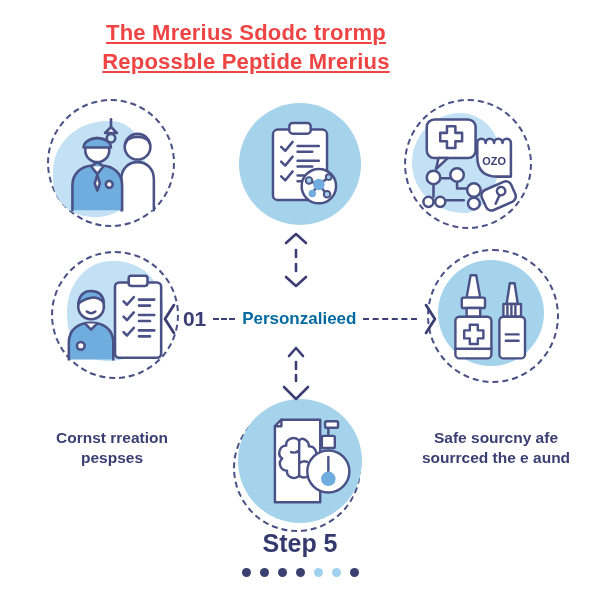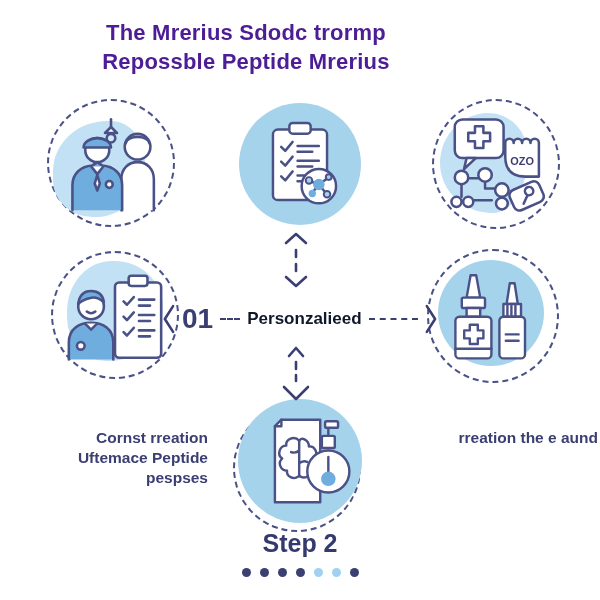--- a/index.html
+++ b/index.html
@@ -2,38 +2,38 @@
 <html><head>
 <meta charset="utf-8">
 <style>
   html,body{margin:0;padding:0;background:#fff;}
   .canvas{
     position:relative;width:600px;height:600px;background:#ffffff;overflow:hidden;
     font-family:"Liberation Sans",sans-serif;color:#3a3e72;
   }
   
   .title{position:absolute;top:18px;left:0;width:492px;text-align:center;
-    font-size:22px;font-weight:700;line-height:1.32;letter-spacing:.2px;color:#4c1d95;}
+    font-size:22px;font-weight:700;line-height:1.32;letter-spacing:.2px;color:#ef4444;text-decoration:underline;}
   
   .circle{position:absolute;border-radius:50%;}
   .dashed{border:2px dashed #4a5186;}
   .solid{background:#a6d3ec;}
   .blob{position:absolute;background:#c2e1f4;}
   .icon-wrap{position:absolute;inset:0;display:flex;align-items:center;justify-content:center;}
   .icon-wrap svg{display:block;}
   
   .flow-row{position:absolute;top:295px;left:163px;width:274px;height:48px;
     display:flex;align-items:center;justify-content:center;gap:7px;}
-  .step-num{font-size:28px;font-weight:700;color:#3a3e72;}
+  .step-num{font-size:21px;font-weight:700;color:#3a3e72;}
   .dash-line{border-top:2.4px dashed #3a3e72;height:0;}
   .dash-s{width:22px;}
   .dash-l{width:54px;}
-  .flow-label{font-size:17px;font-weight:700;text-align:left;line-height:1.18;color:#0f172a;}
-  
-  .caption{position:absolute;text-align:right;font-size:15.5px;font-weight:700;
+  .flow-label{font-size:17px;font-weight:700;text-align:left;line-height:1.18;color:#0369a1;}
+  
+  .caption{position:absolute;text-align:center;font-size:15.5px;font-weight:700;
     line-height:1.3;color:#3a3e72;}
   .cap-left{top:428px;left:16px;width:192px;}
   .cap-right{top:428px;left:394px;width:204px;}
   
   .step-label{position:absolute;top:529px;left:0;width:600px;text-align:center;
     font-size:25px;font-weight:700;color:#343a6e;}
   .dots{position:absolute;top:568px;left:0;width:600px;display:flex;
     justify-content:center;gap:9px;}
   .dot{width:9px;height:9px;border-radius:50%;}
   .dot.dark{background:#3a4070;}
@@ -89,21 +89,21 @@
         <path class="st" d="M84 86 l-11 -4 M84 86 l-8 10 M84 86 l9 11 M84 86 l11 -8"></path>
         <circle cx="84" cy="86" r="7" fill="#6fadde"></circle>
         <circle cx="72" cy="81" r="4" fill="#a6d3ec" stroke="#4a5186" stroke-width="2.4"></circle>
         <circle cx="76" cy="97" r="4.5" fill="#6fadde"></circle>
         <circle cx="94" cy="98" r="4" fill="#a6d3ec" stroke="#4a5186" stroke-width="2.4"></circle>
         <circle cx="96" cy="77" r="3.5" fill="#a6d3ec" stroke="#4a5186" stroke-width="2.4"></circle>
       </svg>
     </div>
   </div>
 
-  <div class="circle dashed" style="left:432px;top:99px;width:124px;height:126px;">
+  <div class="circle dashed" style="left:404px;top:99px;width:124px;height:126px;">
     <div class="blob" style="left:6px;top:12px;width:88px;height:100px;border-radius:55% 45% 40% 60%/50% 42% 58% 50%;"></div>
     <div class="icon-wrap">
       <svg width="106" height="106" viewBox="0 0 126 126">
         <rect class="sf" x="14" y="10" width="58" height="46" rx="9"></rect>
         <path class="sf" d="M28 56 l-3 13 l14 -13 z"></path>
         <path class="sf" d="M38 18 h10 v8 h8 v10 h-8 v8 h-10 v-8 h-8 v-10 h8 z"></path>
         <path class="sf" d="M74 38 a5 5 0 0 1 10 0 a5 5 0 0 1 10 0 a5 5 0 0 1 10 0 a5 5 0 0 1 10 0 v40 h-16 q-24 0 -24 -24 z"></path>
         <text x="94" y="64" text-anchor="middle" font-size="13" font-weight="bold" fill="#3a3e72" font-family="Liberation Sans, sans-serif">OZO</text>
         <path class="st" d="M28 80 h16 M22 88 v14 M50 82 v10 h18 M30 106 h28"></path>
         <circle class="sf" cx="22" cy="79" r="8"></circle>
@@ -206,29 +206,29 @@
   <div class="arrow" style="left:281px;top:345px;">
     <svg width="30" height="56" viewBox="0 0 30 56">
       <path d="M8 11 L15 3 L22 11" fill="none" stroke="#3a3e72" stroke-width="2.6" stroke-linecap="round" stroke-linejoin="round"></path>
       <path d="M15 17 v7 M15 30 v6" stroke="#3a3e72" stroke-width="2.6" stroke-linecap="round"></path>
       <path d="M3 42 L15 54 L27 42" fill="none" stroke="#3a3e72" stroke-width="2.6" stroke-linecap="round" stroke-linejoin="round"></path>
     </svg>
   </div>
 
   <div class="caption cap-left">
     <div>Cornst rreation</div>
-    <div>Uftemace Peptide</div>
     <div>pespses</div>
   </div>
 
   <div class="caption cap-right">
-    <div>rreation the e aund</div>
-  </div>
-
-  <div class="step-label">Step 2</div>
+    <div>Safe sourcny afe</div>
+    <div>sourrced the e aund</div>
+  </div>
+
+  <div class="step-label">Step 5</div>
   <div class="dots">
     <span class="dot dark"></span>
     <span class="dot dark"></span>
     <span class="dot dark"></span>
     <span class="dot dark"></span>
     <span class="dot light"></span>
     <span class="dot light"></span>
     <span class="dot dark"></span>
   </div>
 

